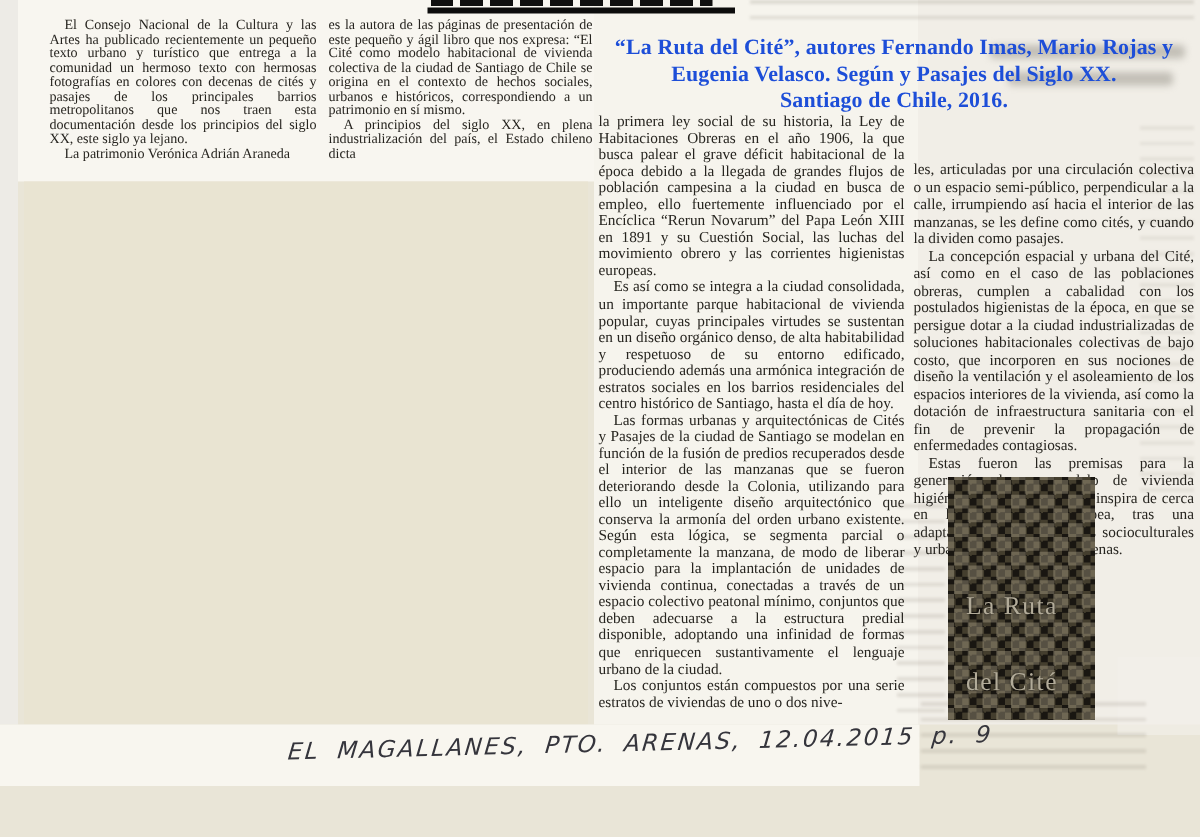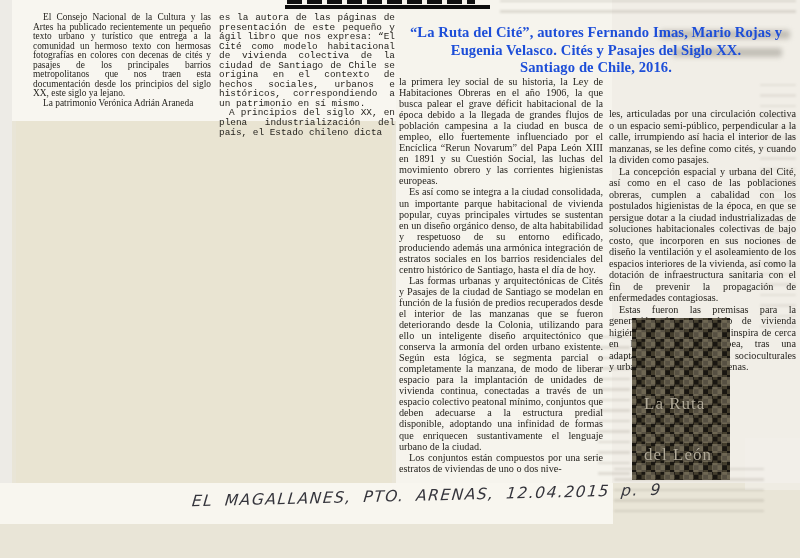--- a/index.html
+++ b/index.html
@@ -32,21 +32,21 @@
     font-weight:bold;font-size:14.6px;line-height:17.5px;color:#1d4ed8;
     letter-spacing:.1px;
   }
 
   
   .col{color:#26241f;text-align:justify;}
   .col p{margin:0;}
   .col p.ind{text-indent:10px;}
   .col-small{font-size:9.4px;line-height:9.55px;}
   .col1{left:33px;top:13px;width:178px;}
-  .col2{left:219px;top:13px;width:176px;font-family:Liberation Mono, monospace;}
+  .col2{left:219px;top:13px;width:176px;}
   .col-body{font-size:10.2px;}
   .col3{left:399px;top:76px;width:204px;line-height:11.05px;}
   .col4{left:609px;top:76px;width:187px;line-height:11.5px;margin-top:32px;}
 
   
   .cover{
     left:632px;top:318px;width:98px;height:162px;
     background-color:#16130e;
     background-image:
       repeating-conic-gradient(rgba(170,160,135,0.42) 0% 25%, rgba(0,0,0,0) 0% 50%),
@@ -108,36 +108,36 @@
     <p class="ind">El Consejo Nacional de la Cultura y las Artes ha publicado recientemente un pequeño texto urbano y turístico que entrega a la comunidad un hermoso texto con hermosas fotografías en colores con decenas de cités y pasajes de los principales barrios metropolitanos que nos traen esta documentación desde los principios del siglo XX, este siglo ya lejano.</p>
     <p class="ind">La patrimonio Verónica Adrián Araneda</p>
   </div>
   <div class="abs col col-small col2">
     <p>es la autora de las páginas de presentación de este pequeño y ágil libro que nos expresa: “El Cité como modelo habitacional de vivienda colectiva de la ciudad de Santiago de Chile se origina en el contexto de hechos sociales, urbanos e históricos, correspondiendo a un patrimonio en sí mismo.</p>
     <p class="ind">A principios del siglo XX, en plena industrialización del país, el Estado chileno dicta</p>
   </div>
 
   <div class="abs headline">
     <div>“La Ruta del Cité”, autores Fernando Imas, Mario Rojas y</div>
-    <div>Eugenia Velasco. Cités y Pasajes del Siglo XX.</div>
+    <div>Eugenia Velasco. Según y Pasajes del Siglo XX.</div>
     <div>Santiago de Chile, 2016.</div>
   </div>
 
   <div class="abs col col-body col3">
     <p>la primera ley social de su historia, la Ley de Habitaciones Obreras en el año 1906, la que busca palear el grave déficit habitacional de la época debido a la llegada de grandes flujos de población campesina a la ciudad en busca de empleo, ello fuertemente influenciado por el Encíclica “Rerun Novarum” del Papa León XIII en 1891 y su Cuestión Social, las luchas del movimiento obrero y las corrientes higienistas europeas.</p>
     <p class="ind">Es así como se integra a la ciudad consolidada, un importante parque habitacional de vivienda popular, cuyas principales virtudes se sustentan en un diseño orgánico denso, de alta habitabilidad y respetuoso de su entorno edificado, produciendo además una armónica integración de estratos sociales en los barrios residenciales del centro histórico de Santiago, hasta el día de hoy.</p>
     <p class="ind">Las formas urbanas y arquitectónicas de Cités y Pasajes de la ciudad de Santiago se modelan en función de la fusión de predios recuperados desde el interior de las manzanas que se fueron deteriorando desde la Colonia, utilizando para ello un inteligente diseño arquitectónico que conserva la armonía del orden urbano existente. Según esta lógica, se segmenta parcial o completamente la manzana, de modo de liberar espacio para la implantación de unidades de vivienda continua, conectadas a través de un espacio colectivo peatonal mínimo, conjuntos que deben adecuarse a la estructura predial disponible, adoptando una infinidad de formas que enriquecen sustantivamente el lenguaje urbano de la ciudad.</p>
     <p class="ind">Los conjuntos están compuestos por una serie estratos de viviendas de uno o dos nive-</p>
   </div>
   <div class="abs col col-body col4">
     <p>les, articuladas por una circulación colectiva o un espacio semi-público, perpendicular a la calle, irrumpiendo así hacia el interior de las manzanas, se les define como cités, y cuando la dividen como pasajes.</p>
     <p class="ind">La concepción espacial y urbana del Cité, así como en el caso de las poblaciones obreras, cumplen a cabalidad con los postulados higienistas de la época, en que se persigue dotar a la ciudad industrializadas de soluciones habitacionales colectivas de bajo costo, que incorporen en sus nociones de diseño la ventilación y el asoleamiento de los espacios interiores de la vivienda, así como la dotación de infraestructura sanitaria con el fin de prevenir la propagación de enfermedades contagiosas.</p>
     <p class="ind">Estas fueron las premisas para la generación de un modelo de vivienda higiénica en Chile, el que se inspira de cerca en la experiencia europea, tras una adaptación a las condiciones socioculturales y urbano-arquitectónicas chilenas.</p>
   </div>
 
   <div class="abs cover">
     <div class="cover-title">La Ruta</div>
-    <div class="cover-title">del León</div>
+    <div class="cover-title">del Cité</div>
   </div>
 
   <div class="abs handwriting">EL MAGALLANES, PTO. ARENAS, 12.04.2015 p. 9</div>
 
 </div>
 
 </body></html>

